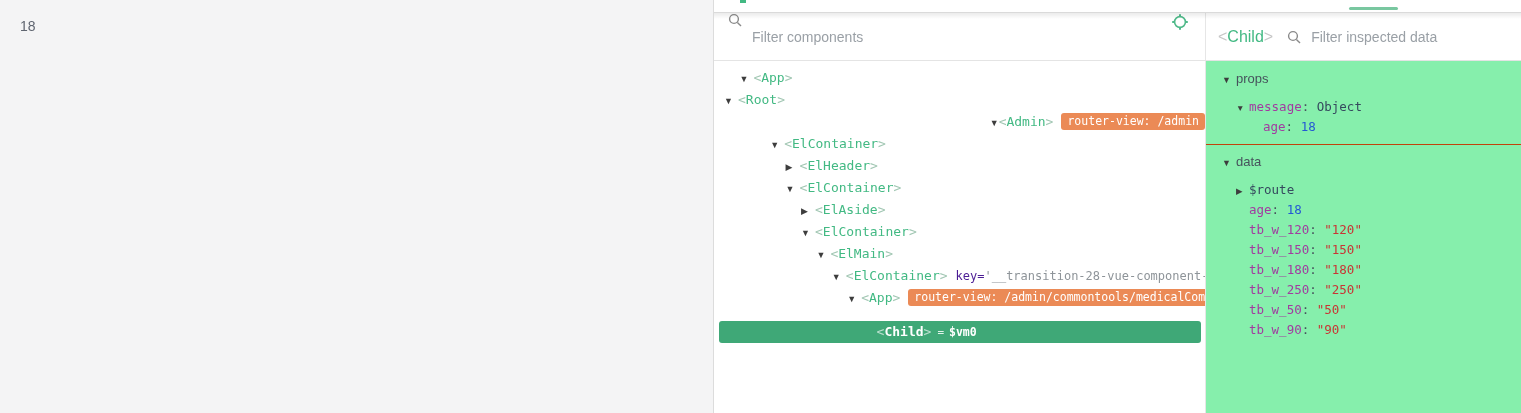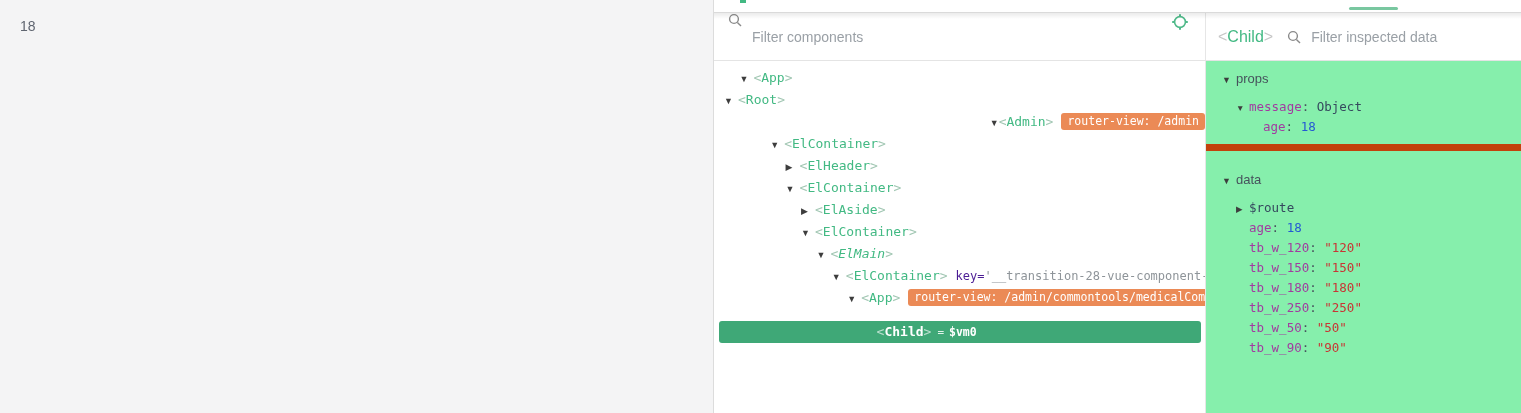--- a/index.html
+++ b/index.html
@@ -64,21 +64,21 @@
   .tree-row .attr-key{color:#4c1d95;}
   .tree-row .attr-str{color:#8e9499;}
   .tree-row.selected{background:var(--selected-bg);border-radius:3px;margin:12px 4px 0 5px;}
   .tree-row.selected .bracket{color:rgba(255,255,255,.65);}
   .tree-row.selected .cname{color:#fff;font-weight:bold;}
   .sel-eq{color:rgba(255,255,255,.85);font-size:11px;margin-left:6px;}
   .sel-vm{color:#fff;font-weight:bold;font-size:11.5px;margin-left:5px;}
 
   
   .state-section{padding:7px 0 9px;}
-  .state-section + .state-section{border-top:7px solid #c2410c;padding-top:18px;}
+  .state-section + .state-section{border-top:1px solid #c2410c;padding-top:6px;}
   .section-header{height:22px;line-height:22px;padding-left:16px;font-size:13px;
     color:#46525c;cursor:pointer;}
   .section-header .arrow{display:inline-block;width:14px;color:var(--arrow);font-size:9px;}
   .section-rows{padding-top:5px;}
   .state-row{height:20px;line-height:24px;font-family:var(--mono);font-size:12.5px;
     white-space:nowrap;overflow:hidden;}
   .state-row .arrow{display:inline-block;width:13px;color:var(--arrow);font-size:8.5px;
     font-family:var(--sans);}
   .k-purple{color:var(--key-purple);}
   .k-dark{color:var(--dark-val);}
@@ -129,21 +129,21 @@
   <div class="main">
     <div class="tree-panel" id="tree">
         <div class="tree-row" style="padding-left: 25.4px;"><span class="arrow">▼</span><span class="bracket">&lt;</span><span class="cname">App</span><span class="bracket">&gt;</span></div>
         <div class="tree-row" style="padding-left: 10px;"><span class="arrow">▼</span><span class="bracket">&lt;</span><span class="cname">Root</span><span class="bracket">&gt;</span></div>
         <div class="tree-row" style="padding-left: 40.8px; text-align: right;"><span class="arrow">▼</span><span class="bracket">&lt;</span><span class="cname">Admin</span><span class="bracket">&gt;</span><span class="badge">router-view: /admin</span></div>
         <div class="tree-row" style="padding-left: 56.2px;"><span class="arrow">▼</span><span class="bracket">&lt;</span><span class="cname">ElContainer</span><span class="bracket">&gt;</span></div>
         <div class="tree-row" style="padding-left: 71.6px;"><span class="arrow">▶</span><span class="bracket">&lt;</span><span class="cname">ElHeader</span><span class="bracket">&gt;</span></div>
         <div class="tree-row" style="padding-left: 71.6px;"><span class="arrow">▼</span><span class="bracket">&lt;</span><span class="cname">ElContainer</span><span class="bracket">&gt;</span></div>
         <div class="tree-row" style="padding-left: 87px;"><span class="arrow">▶</span><span class="bracket">&lt;</span><span class="cname">ElAside</span><span class="bracket">&gt;</span></div>
         <div class="tree-row" style="padding-left: 87px;"><span class="arrow">▼</span><span class="bracket">&lt;</span><span class="cname">ElContainer</span><span class="bracket">&gt;</span></div>
-        <div class="tree-row" style="padding-left: 102.4px; font-style: italic;"><span class="arrow">▼</span><span class="bracket">&lt;</span><span class="cname">ElMain</span><span class="bracket">&gt;</span></div>
+        <div class="tree-row" style="padding-left: 102.4px;"><span class="arrow">▼</span><span class="bracket">&lt;</span><span class="cname">ElMain</span><span class="bracket">&gt;</span></div>
         <div class="tree-row" style="padding-left: 117.8px;"><span class="arrow">▼</span><span class="bracket">&lt;</span><span class="cname">ElContainer</span><span class="bracket">&gt;</span><span class="attr"><span class="attr-key">key=</span><span class="attr-str">'__transition-28-vue-component-90-C</span></span></div>
         <div class="tree-row" style="padding-left: 133.2px;"><span class="arrow">▼</span><span class="bracket">&lt;</span><span class="cname">App</span><span class="bracket">&gt;</span><span class="badge">router-view: /admin/commontools/medicalCompu</span></div>
         <div class="tree-row selected" style="padding-left: 143.6px;"><span class="arrow"></span><span class="bracket">&lt;</span><span class="cname">Child</span><span class="bracket">&gt;</span><span class="sel-eq">=</span><span class="sel-vm">$vm0</span></div>
       </div>
     <div class="state-panel" id="state">
         <div class="state-section">
           <div class="section-header"><span class="arrow">▼</span><span>props</span></div>
           <div class="section-rows">
             <div class="state-row" style="padding-left: 30px;"><span class="arrow">▼</span><span class="k-purple">message</span><span class="colon">: </span><span class="v-object">Object</span></div>
             <div class="state-row" style="padding-left: 57px;"><span class="k-purple">age</span><span class="colon">: </span><span class="v-number">18</span></div>

